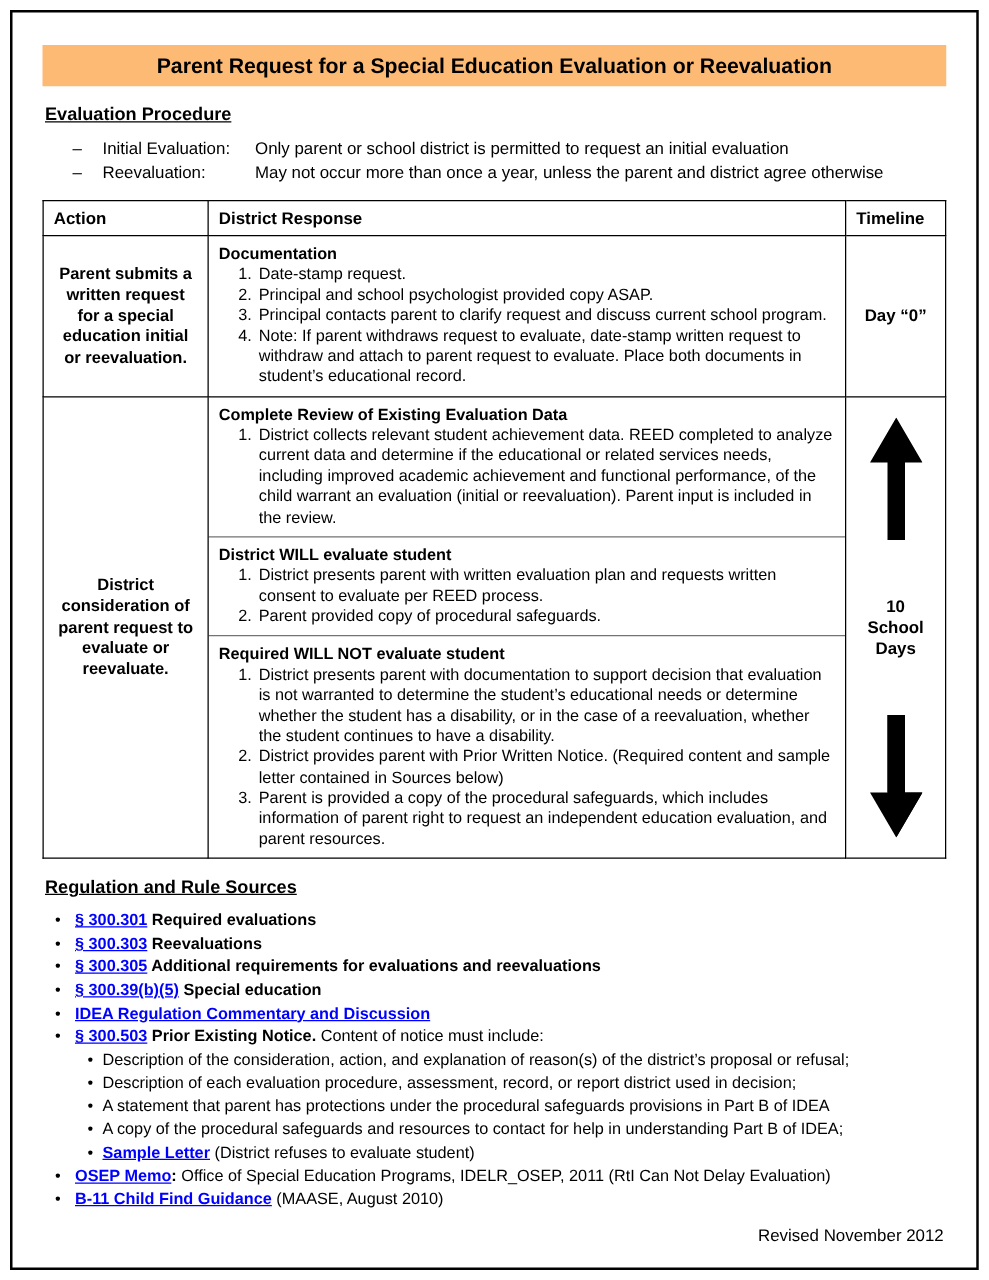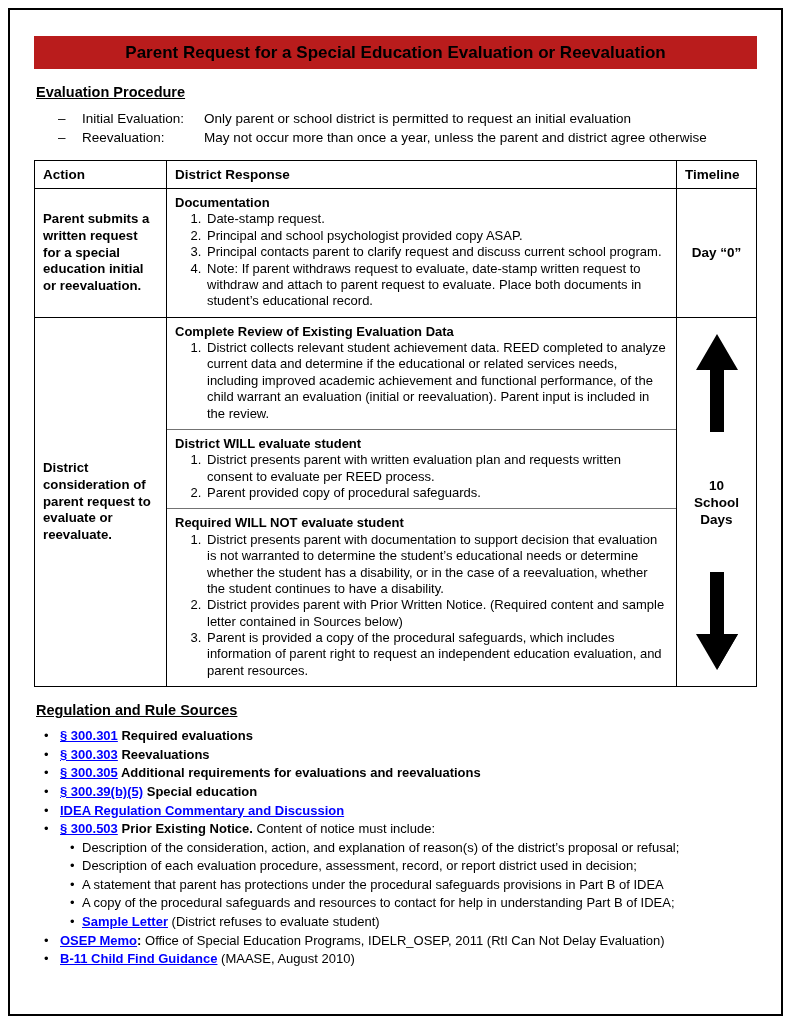--- a/index.html
+++ b/index.html
@@ -6,21 +6,21 @@
   html, body { margin: 0; padding: 0; background: #fff; }
   body {
     width: 791px; height: 1024px; position: relative;
     font-family: "Liberation Sans", sans-serif; color: #000;
   }
   .frame {
     position: absolute; left: 8px; top: 8px; right: 8px; bottom: 8px;
     border: 2px solid #000; padding: 26px 24px 14px 24px; overflow: hidden;
   }
   .title-bar {
-    background: #b91c1c; height: 33px; line-height: 33px;
+    background: #fdba74; height: 33px; line-height: 33px;
     text-align: center; font-weight: bold; font-size: 17px;
   }
   .section-heading {
     font-weight: bold; text-decoration: underline;
     font-size: 14.5px; margin: 15px 2px 9px 2px;
   }
   .proc-item { display: flex; font-size: 13.5px; line-height: 19px; margin-left: 24px; }
   .proc-dash { width: 24px; }
   .proc-label { width: 122px; }
   .proc-text { flex: 1; }
@@ -28,21 +28,21 @@
   table.main-table {
     border-collapse: collapse; width: 100%; margin-top: 13px;
     font-size: 13px; line-height: 1.26;
   }
   .main-table th, .main-table td { border: 1px solid #000; }
   .main-table th {
     text-align: left; font-size: 13.5px; padding: 5px 8px; font-weight: bold;
   }
   .col-action { width: 132px; }
   .col-time   { width: 80px; margin-top: 28px; }
-  .action-cell { font-weight: bold; padding: 8px 8px; vertical-align: middle; font-size: 13.2px; }
+  .action-cell { font-weight: bold; padding: 8px 8px; vertical-align: middle; font-size: 13.2px; text-align: center; }
   .resp-cell  { padding: 6px 8px 7px 8px; vertical-align: top; }
   .resp-cell.no-pad { padding: 0; }
   .resp-title { font-weight: bold; }
   .resp-cell ol, .rsection ol { margin: 0; padding-left: 30px; }
   .resp-cell li, .rsection li { padding-left: 2px; }
   .rsection { padding: 6px 8px 7px 8px; border-bottom: 1px solid #737373; }
   .rsection:last-child { border-bottom: none; }
   .time-cell { text-align: center; vertical-align: middle; font-weight: bold; font-size: 13.5px; }
   .time-cell2 { position: relative; text-align: center; font-weight: bold; font-size: 13.5px; }
   .arrow-up   { position: absolute; top: 16px; left: 50%; transform: translateX(-50%); }
@@ -206,14 +206,15 @@
       <span class="src-text"><a class="doc-link">OSEP Memo</a><span class="b">:</span><span> Office of Special Education Programs, IDELR_OSEP, 2011 (RtI Can Not Delay Evaluation)</span></span>
     </div>
 
     <div class="src-item">
       <span class="src-bullet">•</span>
       <span class="src-text"><a class="doc-link">B-11 Child Find Guidance</a><span class="b"></span><span> (MAASE, August 2010)</span></span>
     </div>
 
   </div>
 
+  <div class="footer">Revised November 2012</div>
 
 </div>
 
 </body></html>

